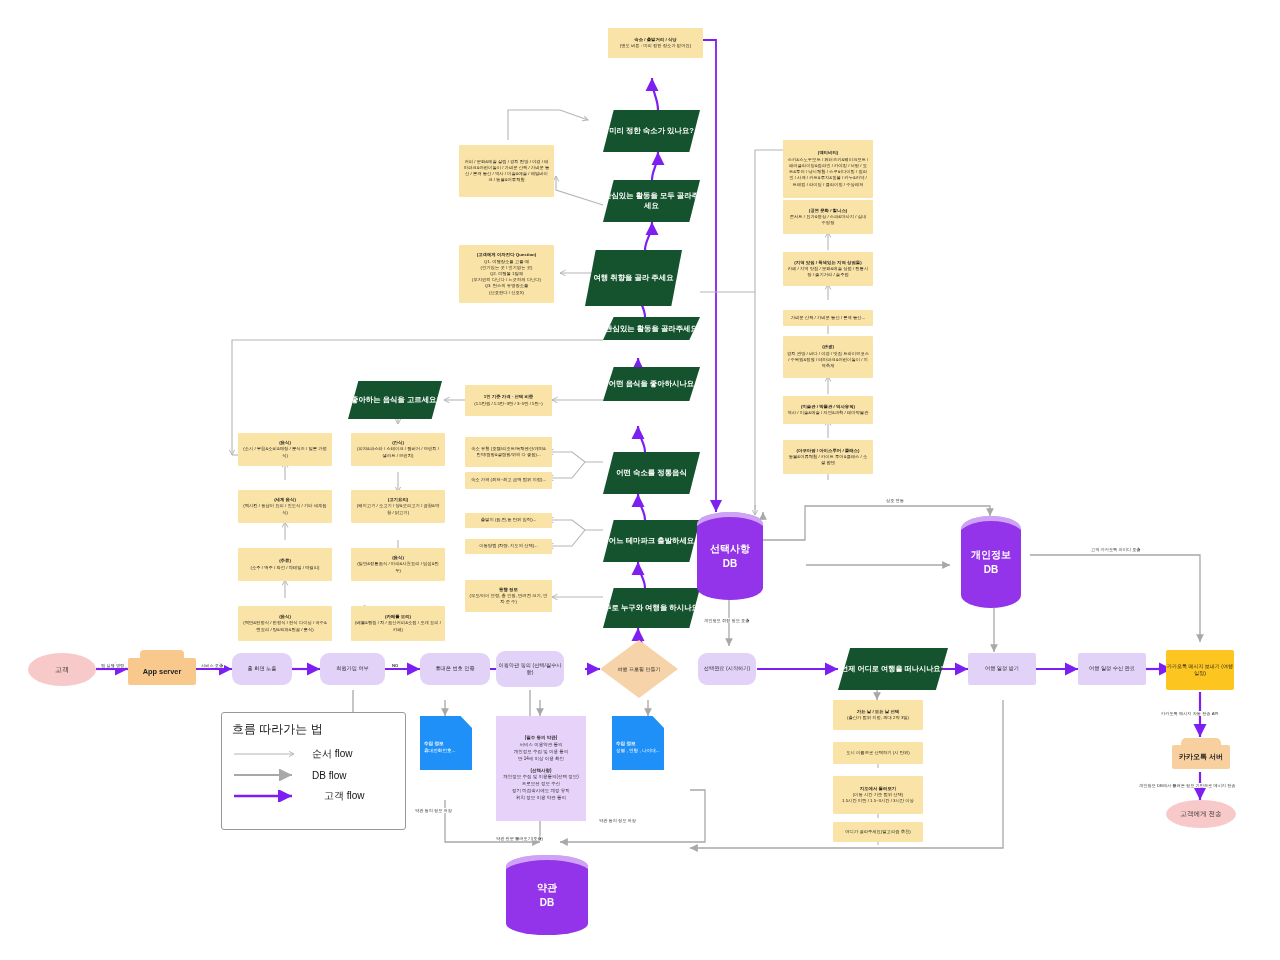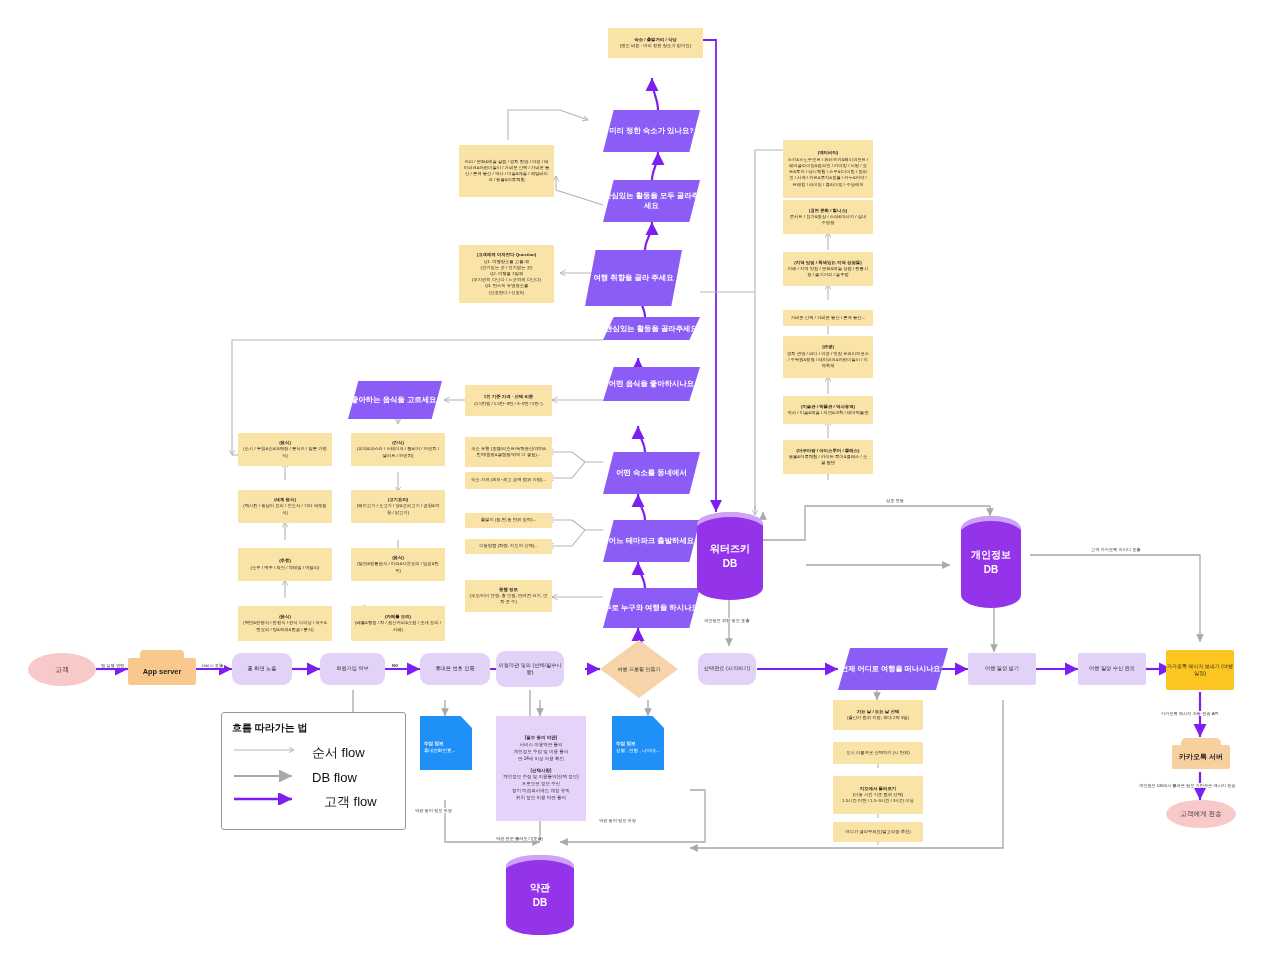--- a/index.html
+++ b/index.html
@@ -2,41 +2,41 @@
 <html><head>
 <meta charset="utf-8">
 <style>
   html,body{margin:0;padding:0;background:#ffffff;}
   body{width:1280px;height:960px;font-family:"Liberation Sans","DejaVu Sans",sans-serif;overflow:hidden;}
   #canvas{position:relative;width:1280px;height:960px;}
   svg#wires{position:absolute;left:0;top:0;width:1280px;height:960px;pointer-events:none;}
   .node{position:absolute;box-sizing:border-box;display:flex;align-items:center;justify-content:center;text-align:center;}
   .note{background:#fae3a6;color:#222;font-size:4.3px;line-height:1.45;padding:3px 4px;border-radius:1px;}
   .note b{font-size:4.4px;}
-  .green{background:#8b5cf6;color:#fff;font-size:7.4px;line-height:1.35;font-weight:600;
+  .green{background:#14532d;color:#fff;font-size:7.4px;line-height:1.35;font-weight:600;
          clip-path:polygon(11% 0,100% 0,89% 100%,0 100%);}
   .purple-r{background:#e2d2f8;color:#2b2b2b;font-size:5.2px;line-height:1.4;border-radius:9px;}
   .purple-s{background:#e2d2f8;color:#2b2b2b;font-size:5.2px;line-height:1.4;border-radius:2px;}
   .diamond{background:#f6d3a8;color:#222;font-size:5px;line-height:1.35;
            clip-path:polygon(50% 0,100% 50%,50% 100%,0 50%);}
   .ellipse{background:#f8c9c9;color:#333;font-size:7px;border-radius:50%;}
   .ellipse2{background:#f8c9c9;color:#333;font-size:6.6px;border-radius:50%;}
   .server{background:#f8c88d;color:#222;font-size:7.4px;font-weight:700;border-radius:2px;}
   .server::before{content:"";position:absolute;left:18%;top:-8px;width:64%;height:9px;background:#f8c88d;border-radius:4px 4px 0 0;}
   .kserver{background:#f8d0a0;color:#222;font-size:7px;font-weight:700;border-radius:2px;}
   .kserver::before{content:"";position:absolute;left:16%;top:-7px;width:68%;height:8px;background:#f8d0a0;border-radius:5px 5px 0 0;}
   .yellowbox{background:#fcc520;color:#222;font-size:5px;line-height:1.4;border-radius:2px;}
   .db{color:#fff;font-weight:700;font-size:10px;line-height:1.5;background:#9333ea;border-radius:50% / 14%;
       display:flex;align-items:center;justify-content:center;flex-direction:column;box-shadow:inset 0 9px 0 -4px rgba(255,255,255,.55);}
   .doc{background:#1e90f7;color:#fff;font-size:4.6px;line-height:1.5;padding:6px 4px 4px;
        clip-path:polygon(0 0,78% 0,100% 22%,100% 100%,0 100%);align-items:flex-start;padding-top:14px;}
   .bigdoc{background:#e7d3f9;color:#2a2a2a;font-size:4.5px;line-height:1.55;padding:6px 5px;}
   .legend{position:absolute;border:1px solid #999;background:#fff;border-radius:3px;}
-  .legend-title{font-size:10px;font-weight:700;color:#111;}
-  .legend-row{display:flex;align-items:flex-start;font-size:13px;color:#111;}
+  .legend-title{font-size:12px;font-weight:400;color:#111;}
+  .legend-row{display:flex;align-items:center;font-size:10px;color:#111;}
   .edgelabel{position:absolute;font-size:4.2px;color:#333;background:#fff;padding:0 1px;white-space:nowrap;}
   .vcol{display:flex;flex-direction:column;justify-content:center;}
 </style>
 </head>
 <body>
 
 <div id="canvas">
 
   <svg id="wires">
     <defs>
@@ -153,21 +153,21 @@
   <div class="node green" style="left:603px;top:110px;width:97px;height:42px">미리 정한 숙소가 있나요?</div>
 
   <div class="node green" style="left:603px;top:180px;width:97px;height:42px">관심있는 활동을 모두 골라주세요</div>
 
   <div class="node green" style="left:585px;top:250px;width:97px;height:56px">여행 취향을 골라 주세요</div>
 
   <div class="node green" style="left:603px;top:317px;width:97px;height:23px">관심있는 활동을 골라주세요</div>
 
   <div class="node green" style="left:603px;top:367px;width:97px;height:34px">어떤 음식을 좋아하시나요</div>
 
-  <div class="node green" style="left:603px;top:452px;width:97px;height:42px">어떤 숙소를 동네에서</div>
+  <div class="node green" style="left:603px;top:452px;width:97px;height:42px">어떤 숙소를 정통음식</div>
 
   <div class="node green" style="left:603px;top:520px;width:97px;height:42px">어느 테마파크 출발하세요</div>
 
   <div class="node green" style="left:603px;top:588px;width:97px;height:40px">주로 누구와 여행을 하시나요</div>
 
   <div class="node note" style="left:459px;top:145px;width:95px;height:52px">커피 / 문화&amp;예술 살림 / 경치 전망 / 야경 / 테마파크&amp;어린이놀이 / 가벼운 산책 / 가벼운 등산 / 본격 등산 / 역사 / 미술&amp;예술 / 레일바이크 / 동물&amp;어류체험</div>
 
   <div class="node note" style="left:459px;top:245px;width:95px;height:58px;flex-direction:column">
     <b>(고객에게 이자진다 Question)</b>
     <span>Q1. 여행장소를 고를 때</span>
@@ -265,28 +265,28 @@
   <div class="node diamond" style="left:600px;top:640px;width:78px;height:58px">여행 프로필 만들기</div>
   <div class="node purple-r" style="left:698px;top:653px;width:58px;height:32px">선택완료 (시작하기)</div>
   <div class="node green" style="left:838px;top:648px;width:110px;height:42px;font-size:7.2px">언제 어디로 여행을 떠나시나요?</div>
   <div class="node purple-s" style="left:968px;top:653px;width:68px;height:32px">여행 일정 받기</div>
   <div class="node purple-s" style="left:1078px;top:653px;width:68px;height:32px">여행 일정 수신 완료</div>
   <div class="node yellowbox" style="left:1166px;top:650px;width:68px;height:40px">카카오톡 메시지 보내기 (여행 일정)</div>
   <div class="node kserver" style="left:1172px;top:745px;width:58px;height:24px">카카오톡 서버</div>
   <div class="node ellipse2" style="left:1166px;top:800px;width:70px;height:28px">고객에게 전송</div>
 
   <div class="node db" style="left:697px;top:512px;width:66px;height:88px">
-    <span>워터즈키</span>
+    <span>선택사항</span>
     <span>DB</span>
   </div>
   <div class="node db" style="left:961px;top:516px;width:60px;height:92px">
     <span>개인정보</span>
     <span>DB</span>
   </div>
-  <div class="node db" style="left:506px;top:855px;width:68px;height:80px">
+  <div class="node db" style="left:506px;top:855px;width:82px;height:80px">
     <span>약관</span>
     <span>DB</span>
   </div>
 
   <div class="node doc vcol" style="left:420px;top:716px;width:52px;height:54px">
     <b>수집 정보</b>
     <span>휴대전화번호...</span>
   </div>
   <div class="node doc vcol" style="left:612px;top:716px;width:52px;height:54px">
     <b>수집 정보</b>

